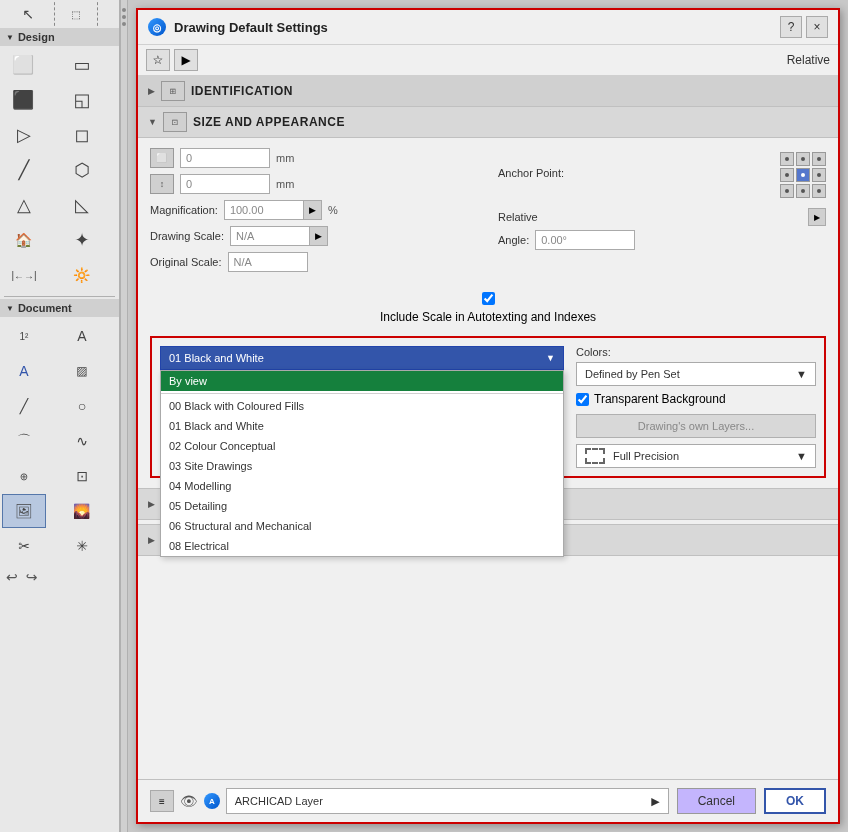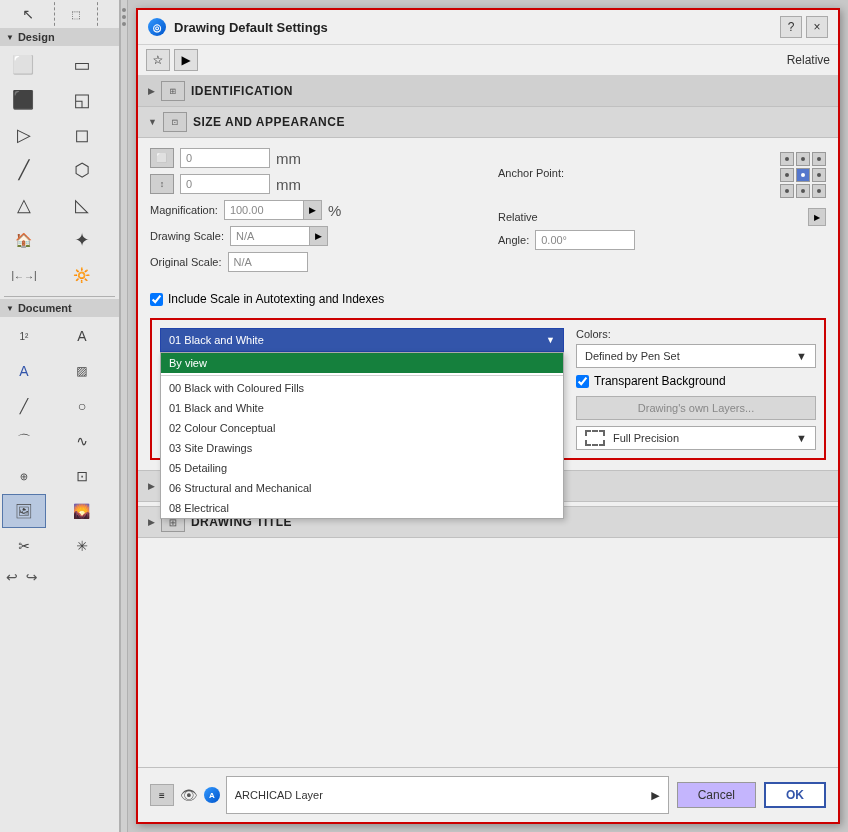--- a/index.html
+++ b/index.html
@@ -216,21 +216,21 @@
       background: #ffffff;
       border: 1px solid #aaa;
       padding: 2px 5px;
       font-size: 11px;
       color: #888;
       height: 20px;
     }
     .text-input.wide { width: 90px; }
     .text-input.medium { width: 80px; }
     .unit-label {
-      font-size: 15px;
+      font-size: 11px;
       color: #555;
     }
     .input-with-btn {
       display: flex;
       align-items: center;
     }
     .input-btn {
       width: 18px;
       height: 20px;
       background: #d0d0d0;
@@ -316,20 +316,21 @@
       align-items: center;
       gap: 6px;
     }
 
     
     .include-scale-row {
       padding: 4px 12px 8px 12px;
       display: flex;
       align-items: center;
       gap: 5px;
+      flex-direction: column;
     }
 
     
     .pen-set-area {
       border: 2px solid #cc0000;
       margin: 4px 12px;
       padding: 8px;
       display: flex;
       gap: 12px;
       background: #f0f0f0;
@@ -491,21 +492,21 @@
       align-items: center;
       justify-content: center;
       font-size: 10px;
     }
     .layer-eye-icon {
       font-size: 14px;
       color: #555;
     }
     .layer-dropdown {
       flex: 1;
-      height: 38px;
+      height: 26px;
       background: white;
       border: 1px solid #aaa;
       padding: 0 8px;
       display: flex;
       align-items: center;
       justify-content: space-between;
       cursor: pointer;
       font-size: 11px;
       color: #333;
     }
@@ -748,20 +749,21 @@
               <span>01 Black and White</span>
               <span class="arrow">▼</span>
             </div>
             <div class="dropdown-list">
               <div class="dropdown-item highlighted">By view</div>
               <div class="dropdown-divider"></div>
               <div class="dropdown-item">00 Black with Coloured Fills</div>
               <div class="dropdown-item">01 Black and White</div>
               <div class="dropdown-item">02 Colour Conceptual</div>
               <div class="dropdown-item">03 Site Drawings</div>
+              <div class="dropdown-item">04 Modelling</div>
               <div class="dropdown-item">05 Detailing</div>
               <div class="dropdown-item">06 Structural and Mechanical</div>
               <div class="dropdown-item">08 Electrical</div>
             </div>
           </div>
         </div>
 
         <div class="pen-set-right">
           <div class="colors-label">Colors:</div>
           <div class="colors-dropdown">

